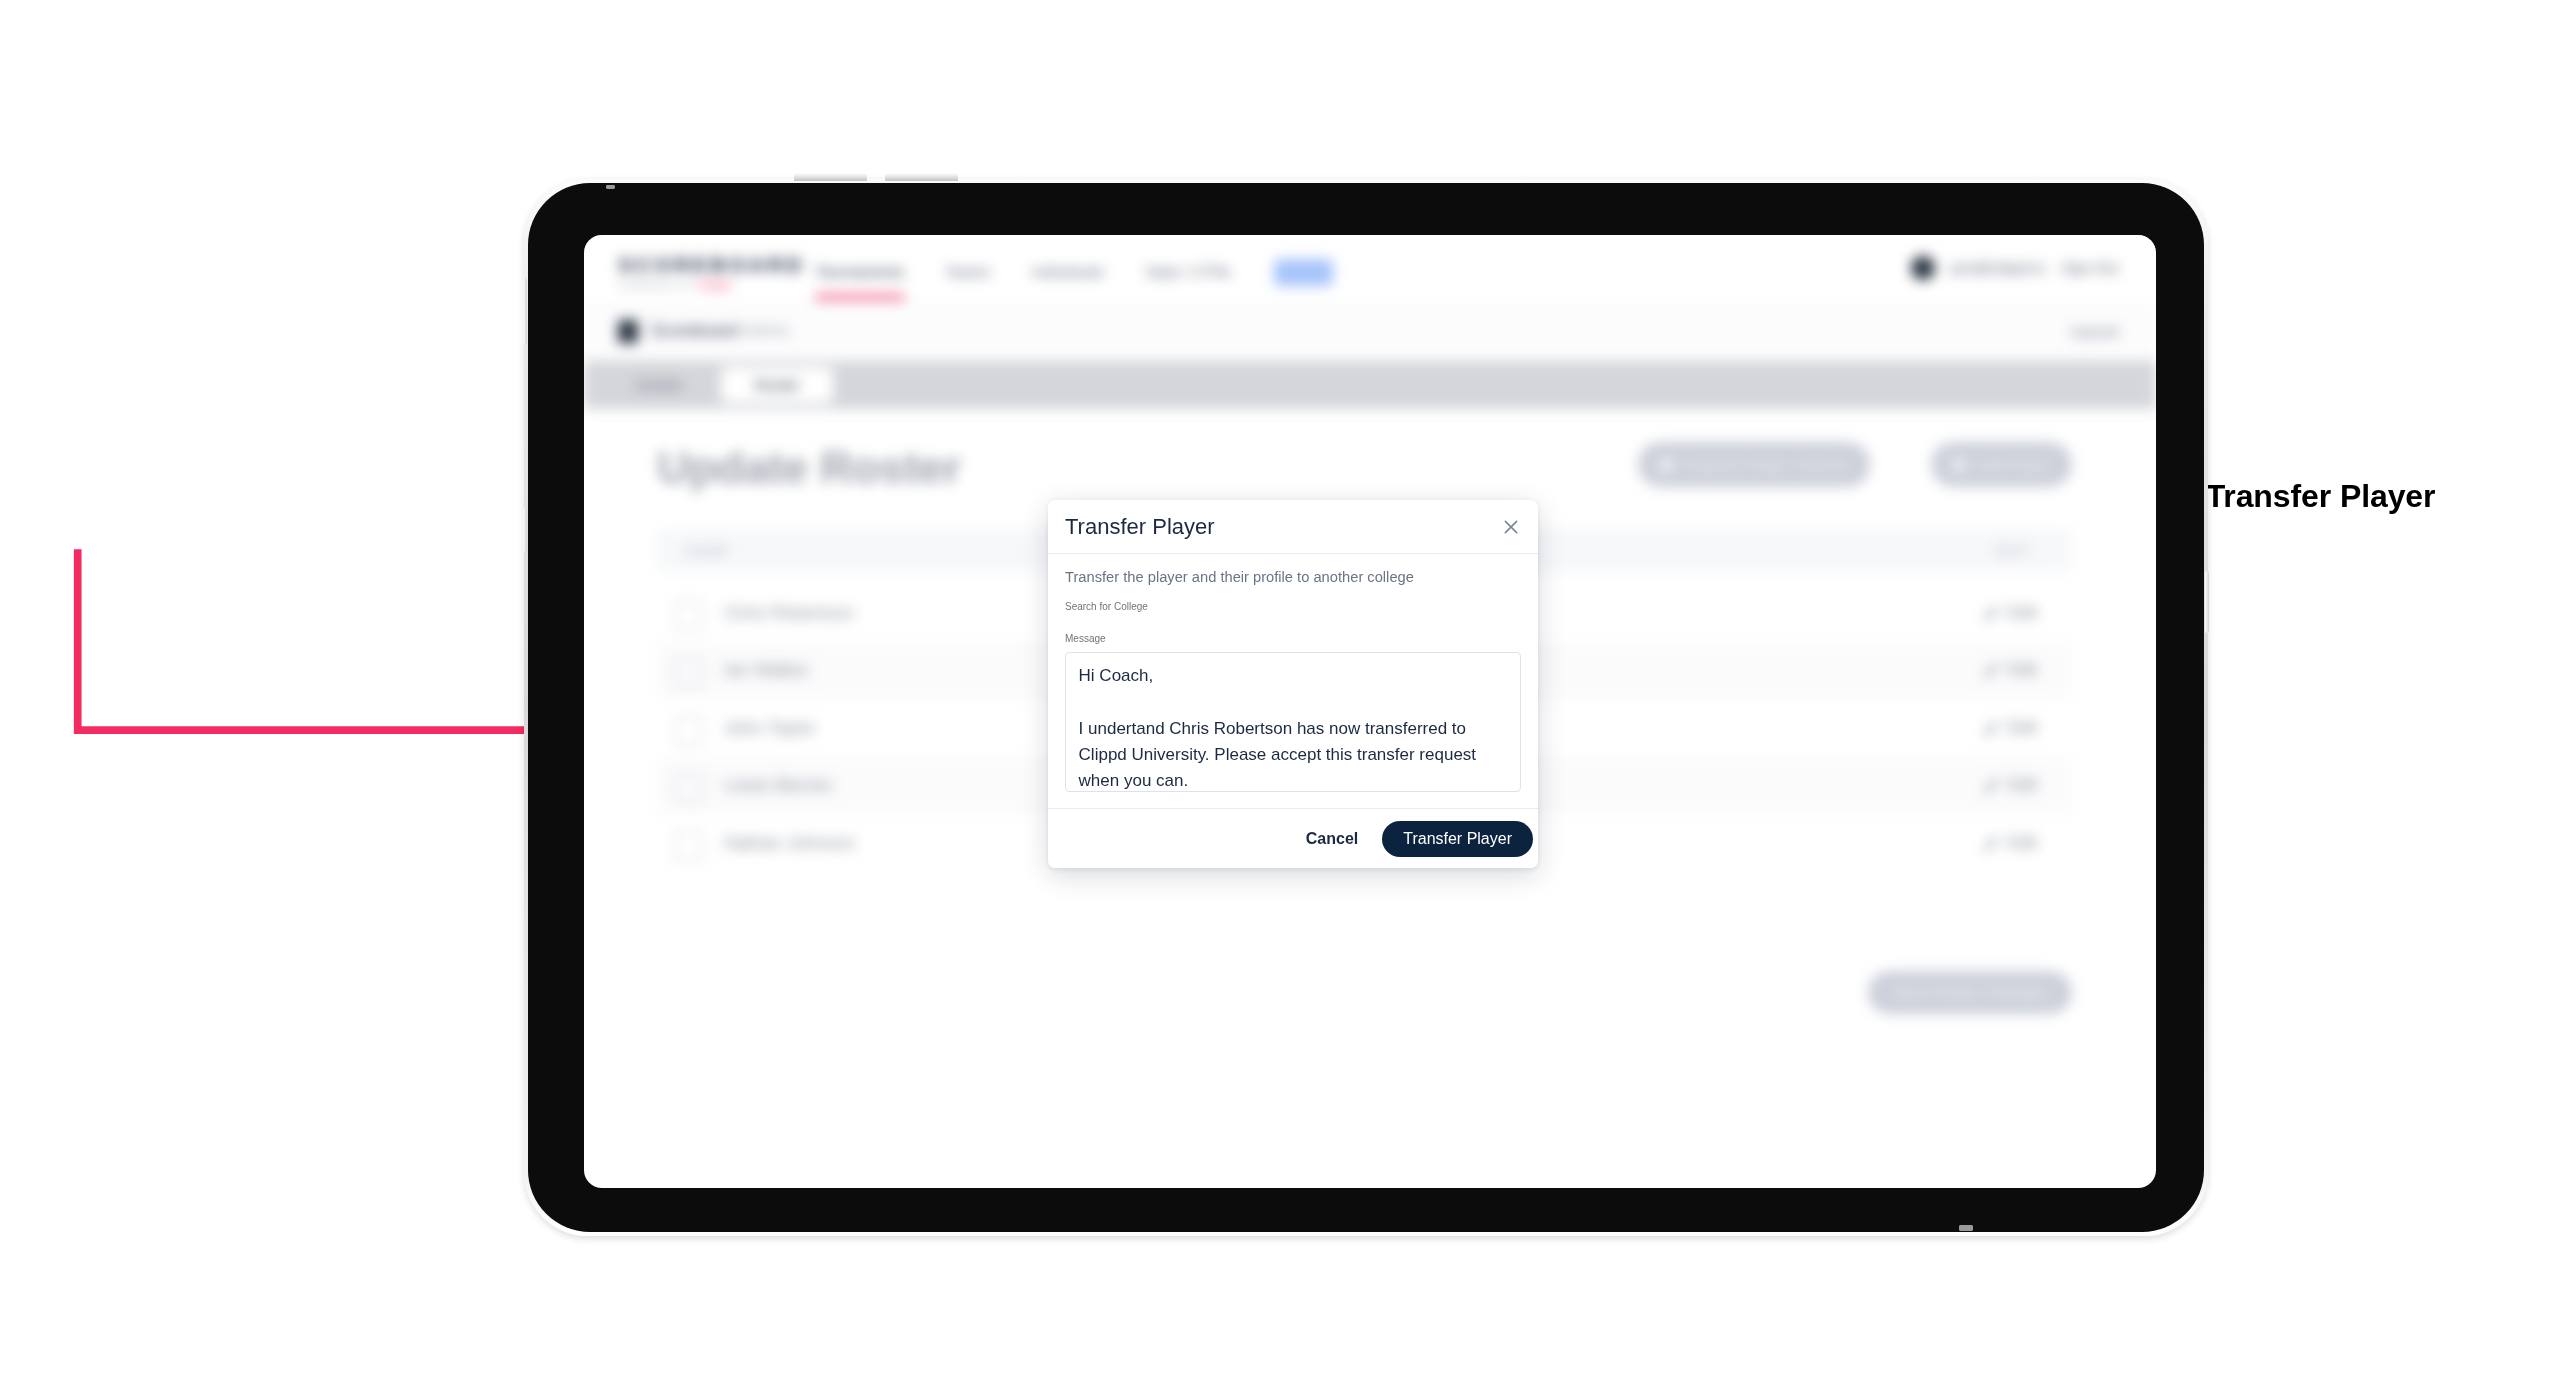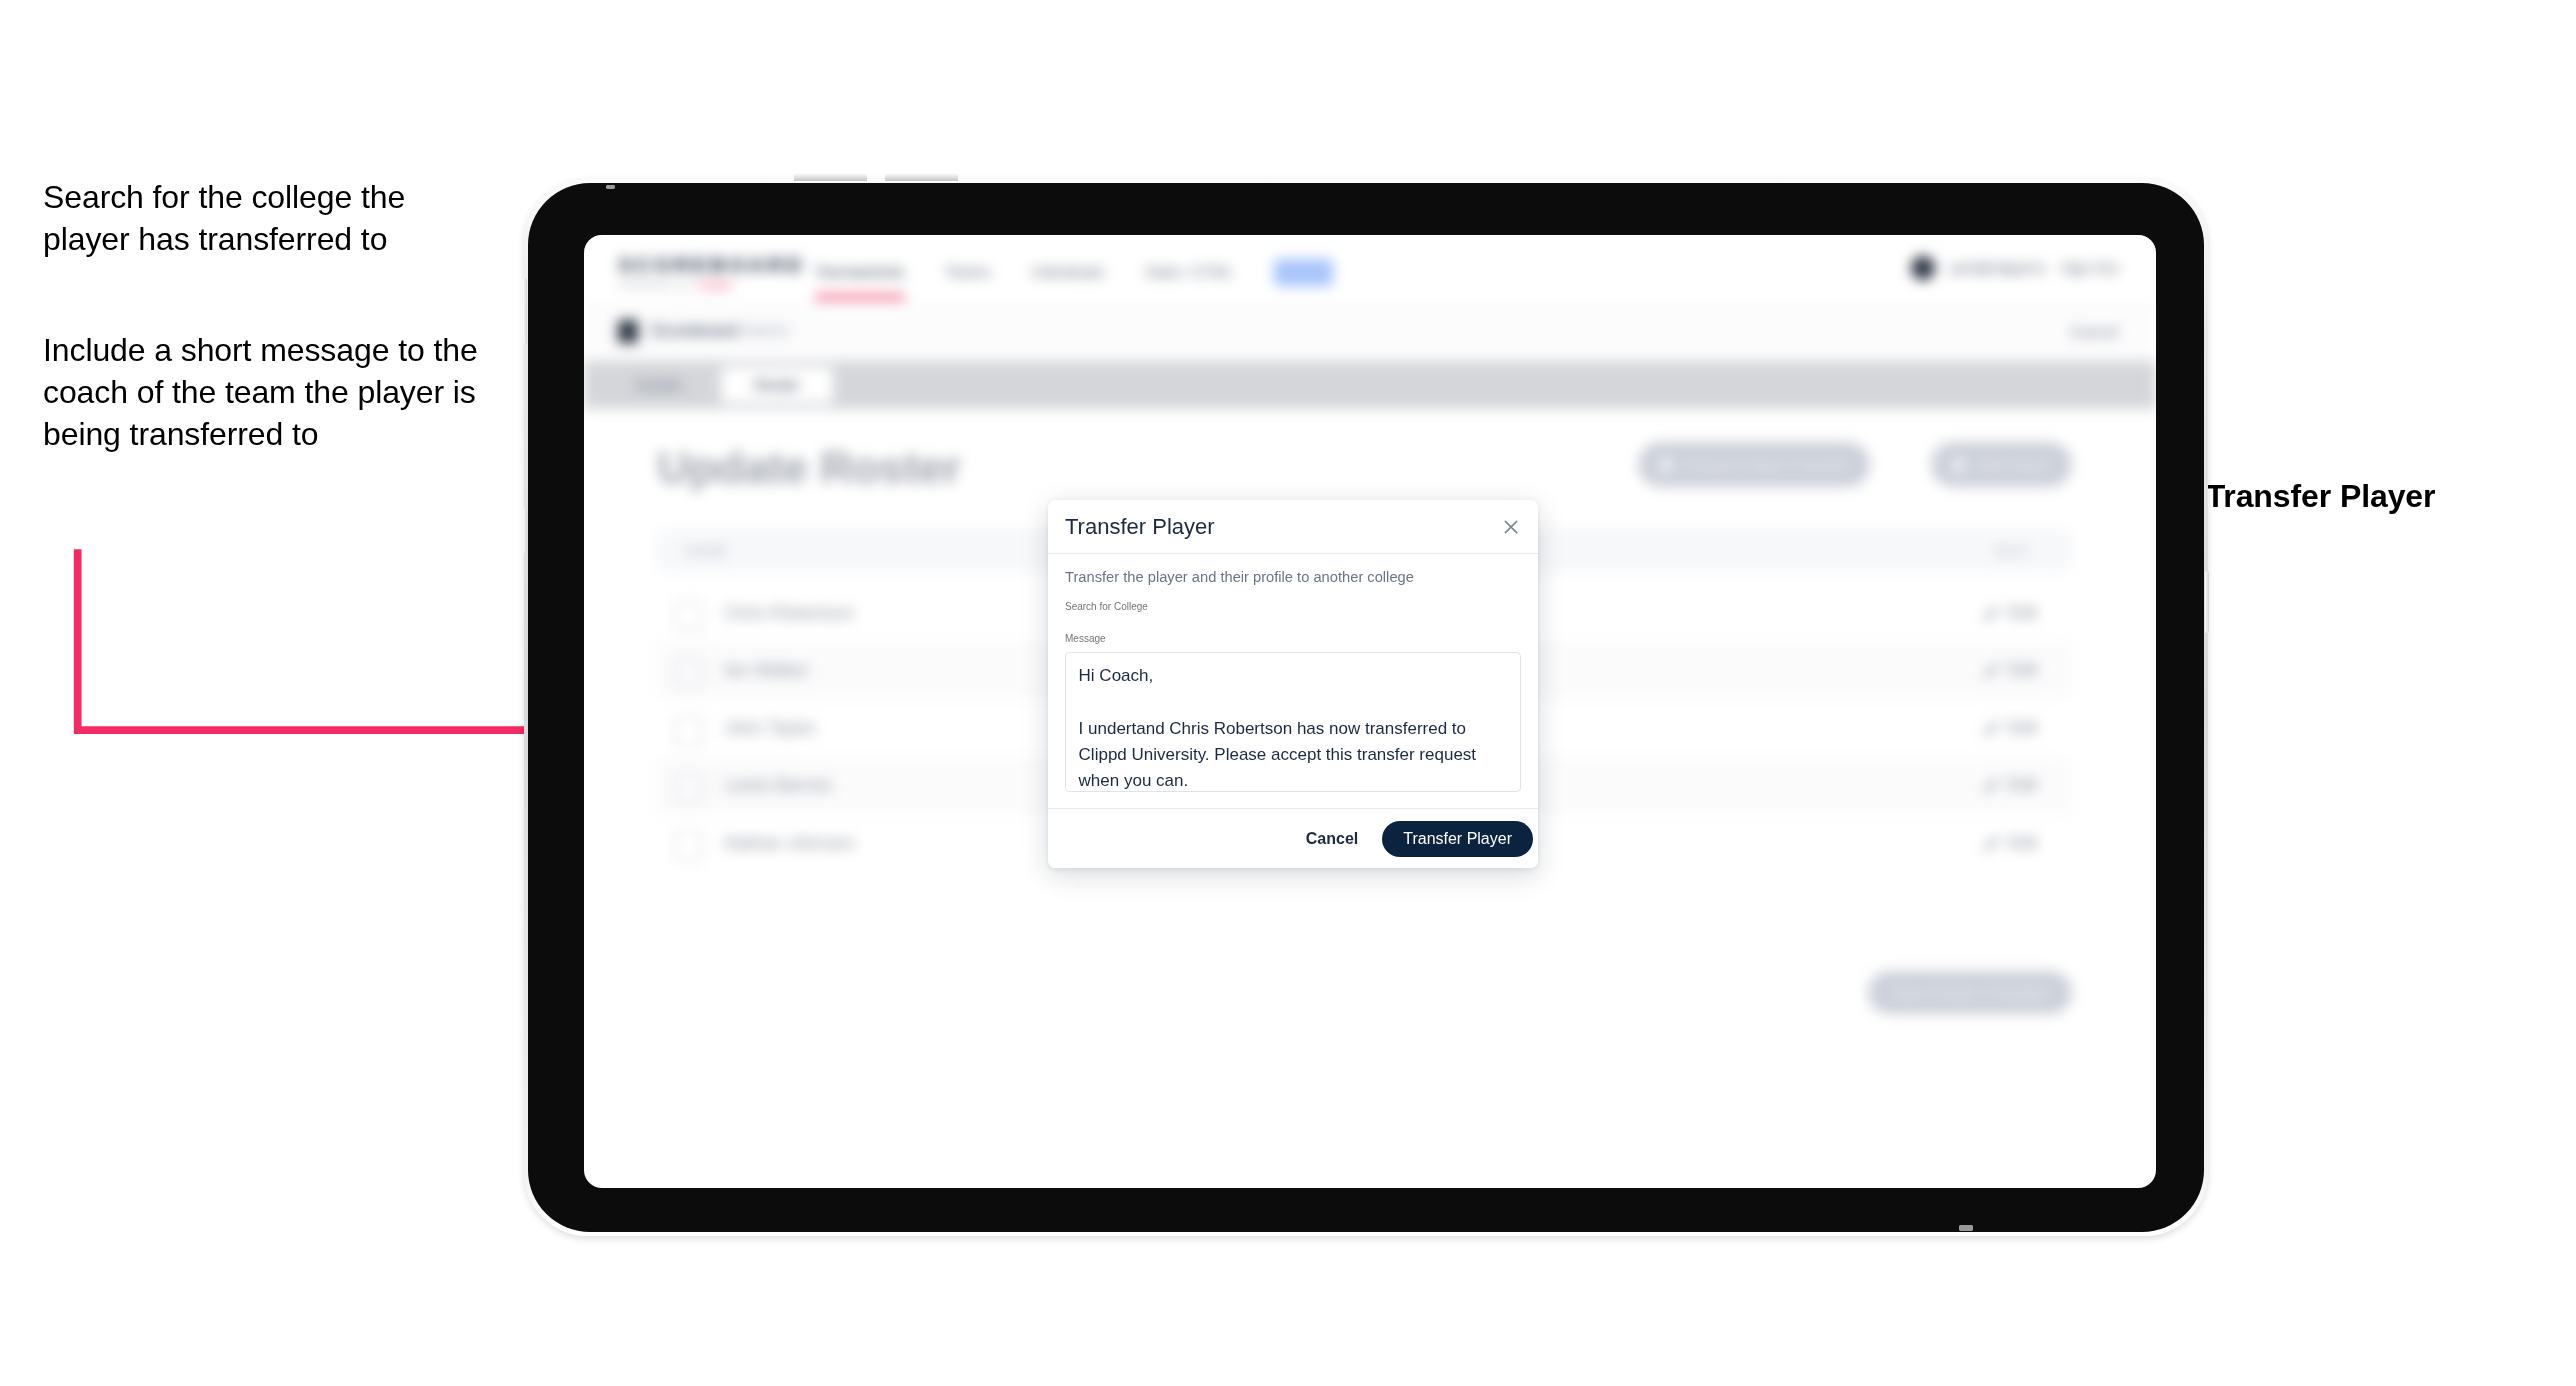--- a/index.html
+++ b/index.html
@@ -264,22 +264,20 @@
     height: 36px; padding: 0 21px;
     font-size: 16px; cursor: pointer;
     font-family: "Liberation Sans", sans-serif;
   }
 </style>
 </head>
 <body>
 
 <div id="stage">
 
-  <div class="annot" id="annot-left-1">Search for the college the player has transferred to</div>
-  <div class="annot" id="annot-left-2">Include a short message to the coach of the team the player is being transferred to</div>
 
   <div class="annot" id="annot-right"><span>Click </span><b>Transfer Player</b></div>
 
   <svg class="arrow-svg" viewBox="0 0 3680 1980">
 
     <path d="M 111 790 L 111 1043 L 1455 1043" stroke="#F42B63" stroke-width="11" fill="none" stroke-linecap="square"></path>
     <path d="M 1430 1016 L 1470 1043 L 1430 1070" stroke="#F42B63" stroke-width="11" fill="none" stroke-linecap="butt" stroke-linejoin="miter"></path>
 
     <path d="M 3102 778 L 3102 1228 L 2248 1228" stroke="#F42B63" stroke-width="11" fill="none" stroke-linecap="square"></path>
     <path d="M 2274 1201 L 2234 1228 L 2274 1256" stroke="#F42B63" stroke-width="11" fill="none" stroke-linecap="butt" stroke-linejoin="miter"></path>

